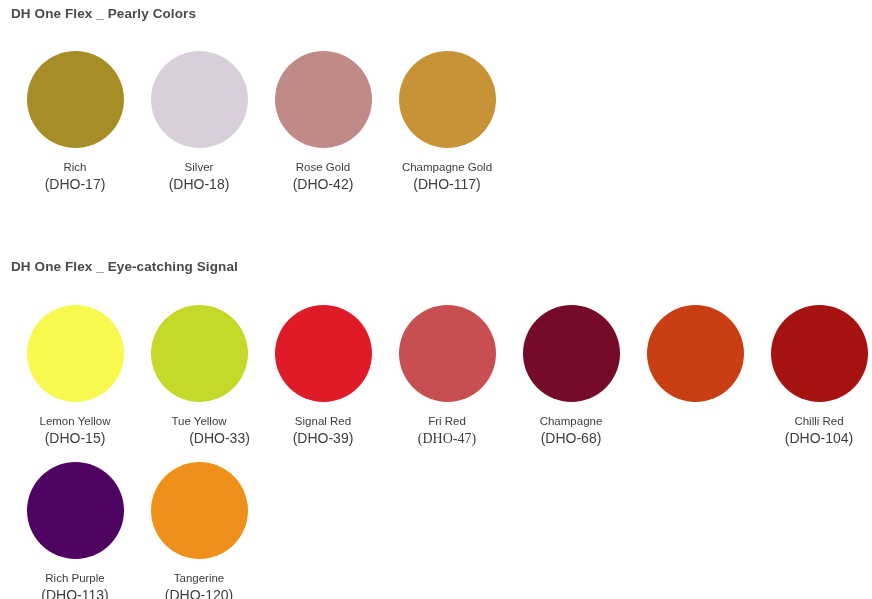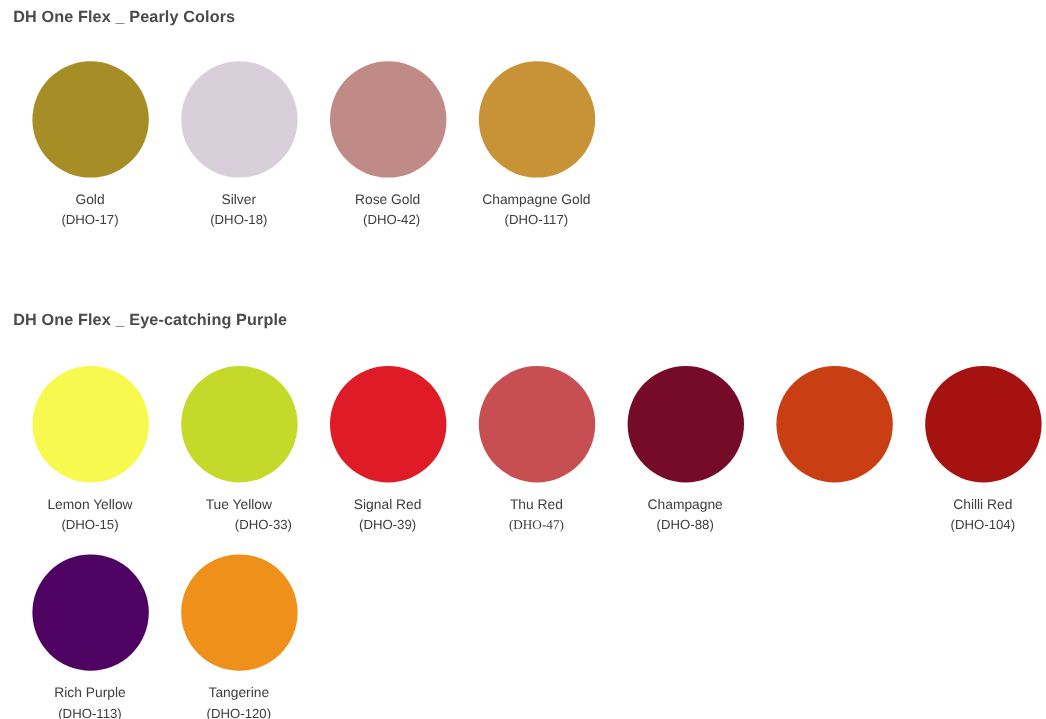--- a/index.html
+++ b/index.html
@@ -76,21 +76,21 @@
 
   .swatch-name {
     display: block;
     font-size: 11.5px;
     color: #3d3d3d;
     white-space: nowrap;
   }
 
   .swatch-code {
     display: block;
-    font-size: 11px;
+    font-size: 14px;
     color: #3d3d3d;
     white-space: nowrap;
   }
 
   
   #section-pearly { top: 6px; }
   #section-pearly .swatch-row { margin-top: 29px; }
 
   #section-eye { top: 259px; }
   #section-eye .swatch-row { margin-top: 30px; }
@@ -104,21 +104,21 @@
   <div class="section" id="section-pearly">
     <div class="section-title" style="color: rgb(74, 74, 74);">DH One Flex _ Pearly Colors</div>
 
     <div class="swatch-row">
 
       <div class="swatch">
         <span class="swatch-dot-wrap">
           <span class="swatch-dot" style="background: rgb(167, 141, 38);"></span>
         </span>
         <span class="swatch-caption">
-          <span class="swatch-name" style="color: rgb(61, 61, 61);">Gold</span>
+          <span class="swatch-name" style="color: rgb(61, 61, 61);">Rich</span>
           <span class="swatch-code" style="color: rgb(61, 61, 61);">(DHO-17)</span>
         </span>
       </div>
 
       <div class="swatch">
         <span class="swatch-dot-wrap">
           <span class="swatch-dot" style="background: rgb(216, 207, 218);"></span>
         </span>
         <span class="swatch-caption">
           <span class="swatch-name" style="color: rgb(61, 61, 61);">Silver</span>
@@ -143,21 +143,21 @@
         <span class="swatch-caption">
           <span class="swatch-name" style="color: rgb(61, 61, 61);">Champagne Gold</span>
           <span class="swatch-code" style="color: rgb(61, 61, 61);">(DHO-117)</span>
         </span>
       </div>
 
     </div>
   </div>
 
   <div class="section" id="section-eye">
-    <div class="section-title" style="color: rgb(74, 74, 74);">DH One Flex _ Eye-catching Purple</div>
+    <div class="section-title" style="color: rgb(74, 74, 74);">DH One Flex _ Eye-catching Signal</div>
 
     <div class="swatch-row row-first">
 
       <div class="swatch">
         <span class="swatch-dot-wrap">
           <span class="swatch-dot" style="background: rgb(247, 249, 78);"></span>
         </span>
         <span class="swatch-caption">
           <span class="swatch-name" style="color: rgb(61, 61, 61);">Lemon Yellow</span>
           <span class="swatch-code" style="color: rgb(61, 61, 61);">(DHO-15)</span>
@@ -182,32 +182,32 @@
           <span class="swatch-name" style="color: rgb(61, 61, 61);">Signal Red</span>
           <span class="swatch-code" style="color: rgb(61, 61, 61);">(DHO-39)</span>
         </span>
       </div>
 
       <div class="swatch">
         <span class="swatch-dot-wrap">
           <span class="swatch-dot" style="background: rgb(200, 79, 81);"></span>
         </span>
         <span class="swatch-caption">
-          <span class="swatch-name" style="color: rgb(61, 61, 61);">Thu Red</span>
+          <span class="swatch-name" style="color: rgb(61, 61, 61);">Fri Red</span>
           <span class="swatch-code" style="color: rgb(61, 61, 61); font-family: Liberation Serif, serif;">(DHO-47)</span>
         </span>
       </div>
 
       <div class="swatch">
         <span class="swatch-dot-wrap">
           <span class="swatch-dot" style="background: rgb(117, 11, 40);"></span>
         </span>
         <span class="swatch-caption">
           <span class="swatch-name" style="color: rgb(61, 61, 61);">Champagne</span>
-          <span class="swatch-code" style="color: rgb(61, 61, 61);">(DHO-88)</span>
+          <span class="swatch-code" style="color: rgb(61, 61, 61);">(DHO-68)</span>
         </span>
       </div>
 
       <div class="swatch">
         <span class="swatch-dot-wrap">
           <span class="swatch-dot" style="background: rgb(201, 62, 19);"></span>
         </span>
       </div>
 
       <div class="swatch">

